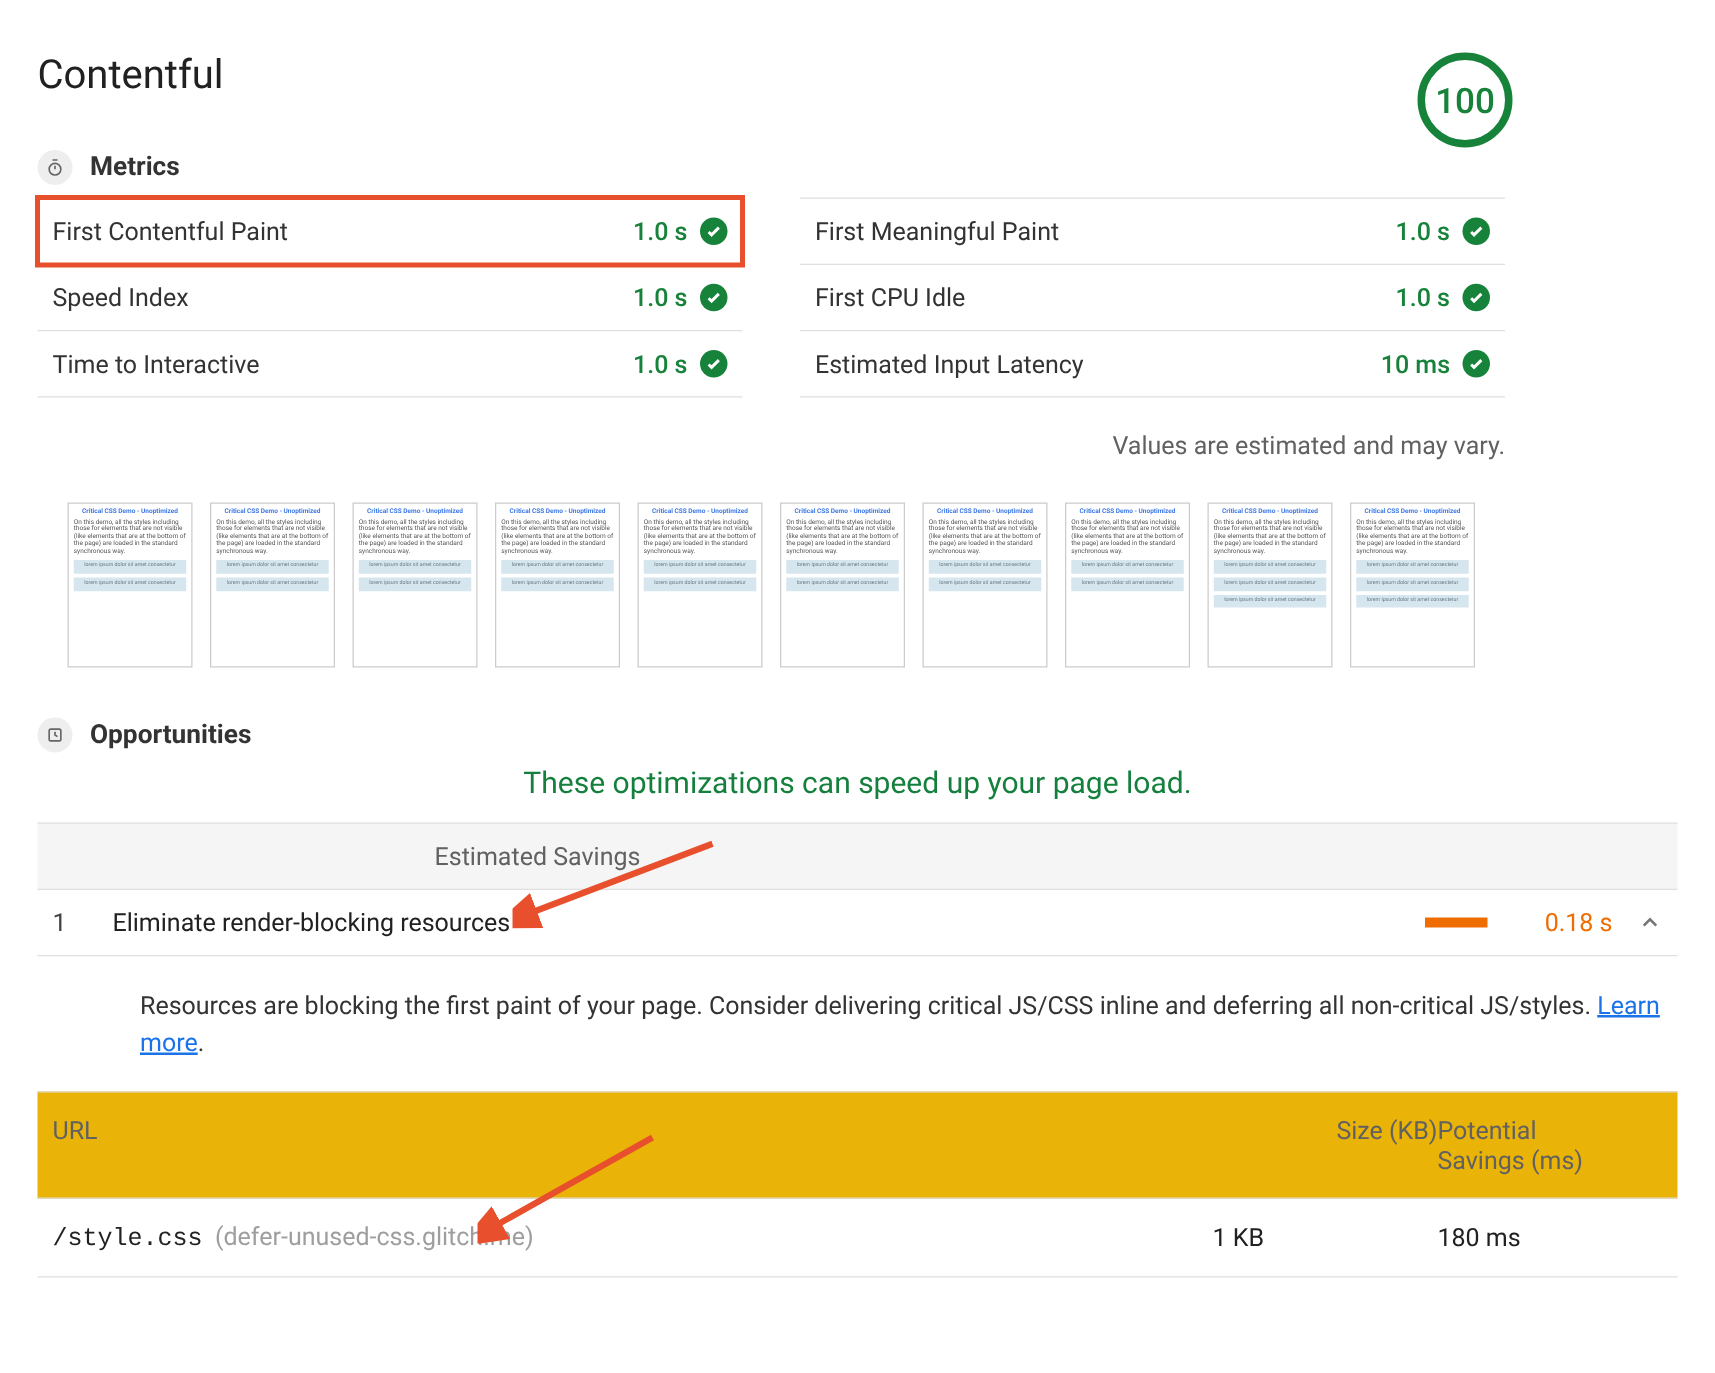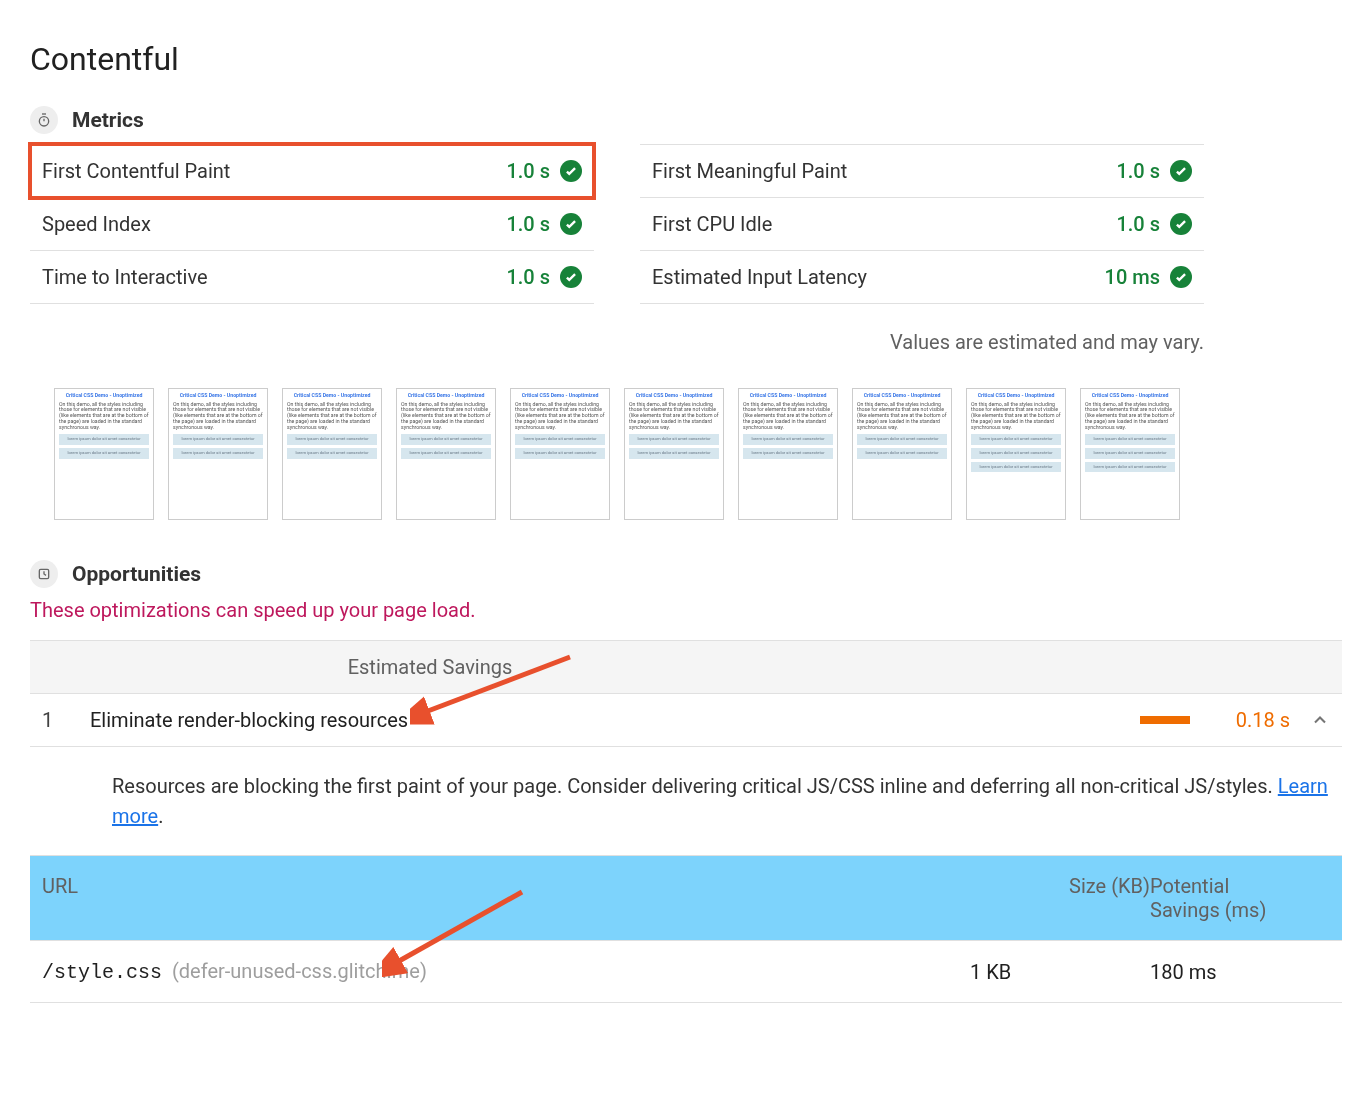--- a/index.html
+++ b/index.html
@@ -111,23 +111,24 @@
   .frame .f-body { color: #555; margin-bottom: 4px; }
   .frame .f-block {
     background: #d6e6ee;
     color: #6a7a88;
     padding: 3px;
     margin-bottom: 3px;
     font-size: 4.2px;
     text-align: center;
   }
   .opp-desc {
-    color: #be185d;
-    font-size: 20px;
+    color: #15803d;
+    font-size: 24px;
     margin: 10px 0 18px 0;
+    text-align: center;
   }
   .opp-head {
     display: grid;
     grid-template-columns: 48px 1fr 1fr 40px;
     align-items: center;
     background: #f5f5f5;
     color: #616161;
     font-size: 20px;
     padding: 14px 12px;
     border-top: 1px solid #e0e0e0;
@@ -159,21 +160,21 @@
   .opp-detail {
     padding: 24px 12px 24px 82px;
     font-size: 20px;
     color: #333;
     line-height: 1.5;
   }
   .opp-detail a { color: #1a73e8; text-decoration: underline; }
   .res-head {
     display: grid;
     grid-template-columns: 1fr 180px 180px;
-    background: #7dd3fc;
+    background: #eab308;
     color: #616161;
     font-size: 20px;
     padding: 18px 12px 18px 12px;
     border-top: 1px solid #e0e0e0;
     border-bottom: 1px solid #e0e0e0;
   }
   .res-head .col-s { text-align: right; }
   .res-head .col-p { text-align: left; line-height: 1.2; }
   .res-row {
     display: grid;
@@ -186,20 +187,26 @@
   .res-url-path { color: #212121; font-family: Liberation Mono, monospace; }
   .res-url-host { color: #9e9e9e; }
   .res-size, .res-sav { text-align: left; color: #212121; }
   .rel { position: relative; }
 </style>
 </head>
 <body>
 
 <div class="header-row">
   <h1 class="page-title">Contentful</h1>
+  <div class="score-ring">
+    <svg viewBox="0 0 80 80">
+      <circle cx="40" cy="40" r="35" fill="none" stroke="#178239" stroke-width="6"></circle>
+    </svg>
+    <div class="score-text">100</div>
+  </div>
 </div>
 
 <div class="section-label">
   <span class="circ-icon">
     <svg viewBox="0 0 24 24" width="16" height="16" fill="none" stroke="#666" stroke-width="2">
       <circle cx="12" cy="14" r="7"></circle>
         <path d="M12 10v4"></path>
         <path d="M9 3h6"></path>
     </svg>
   </span>

